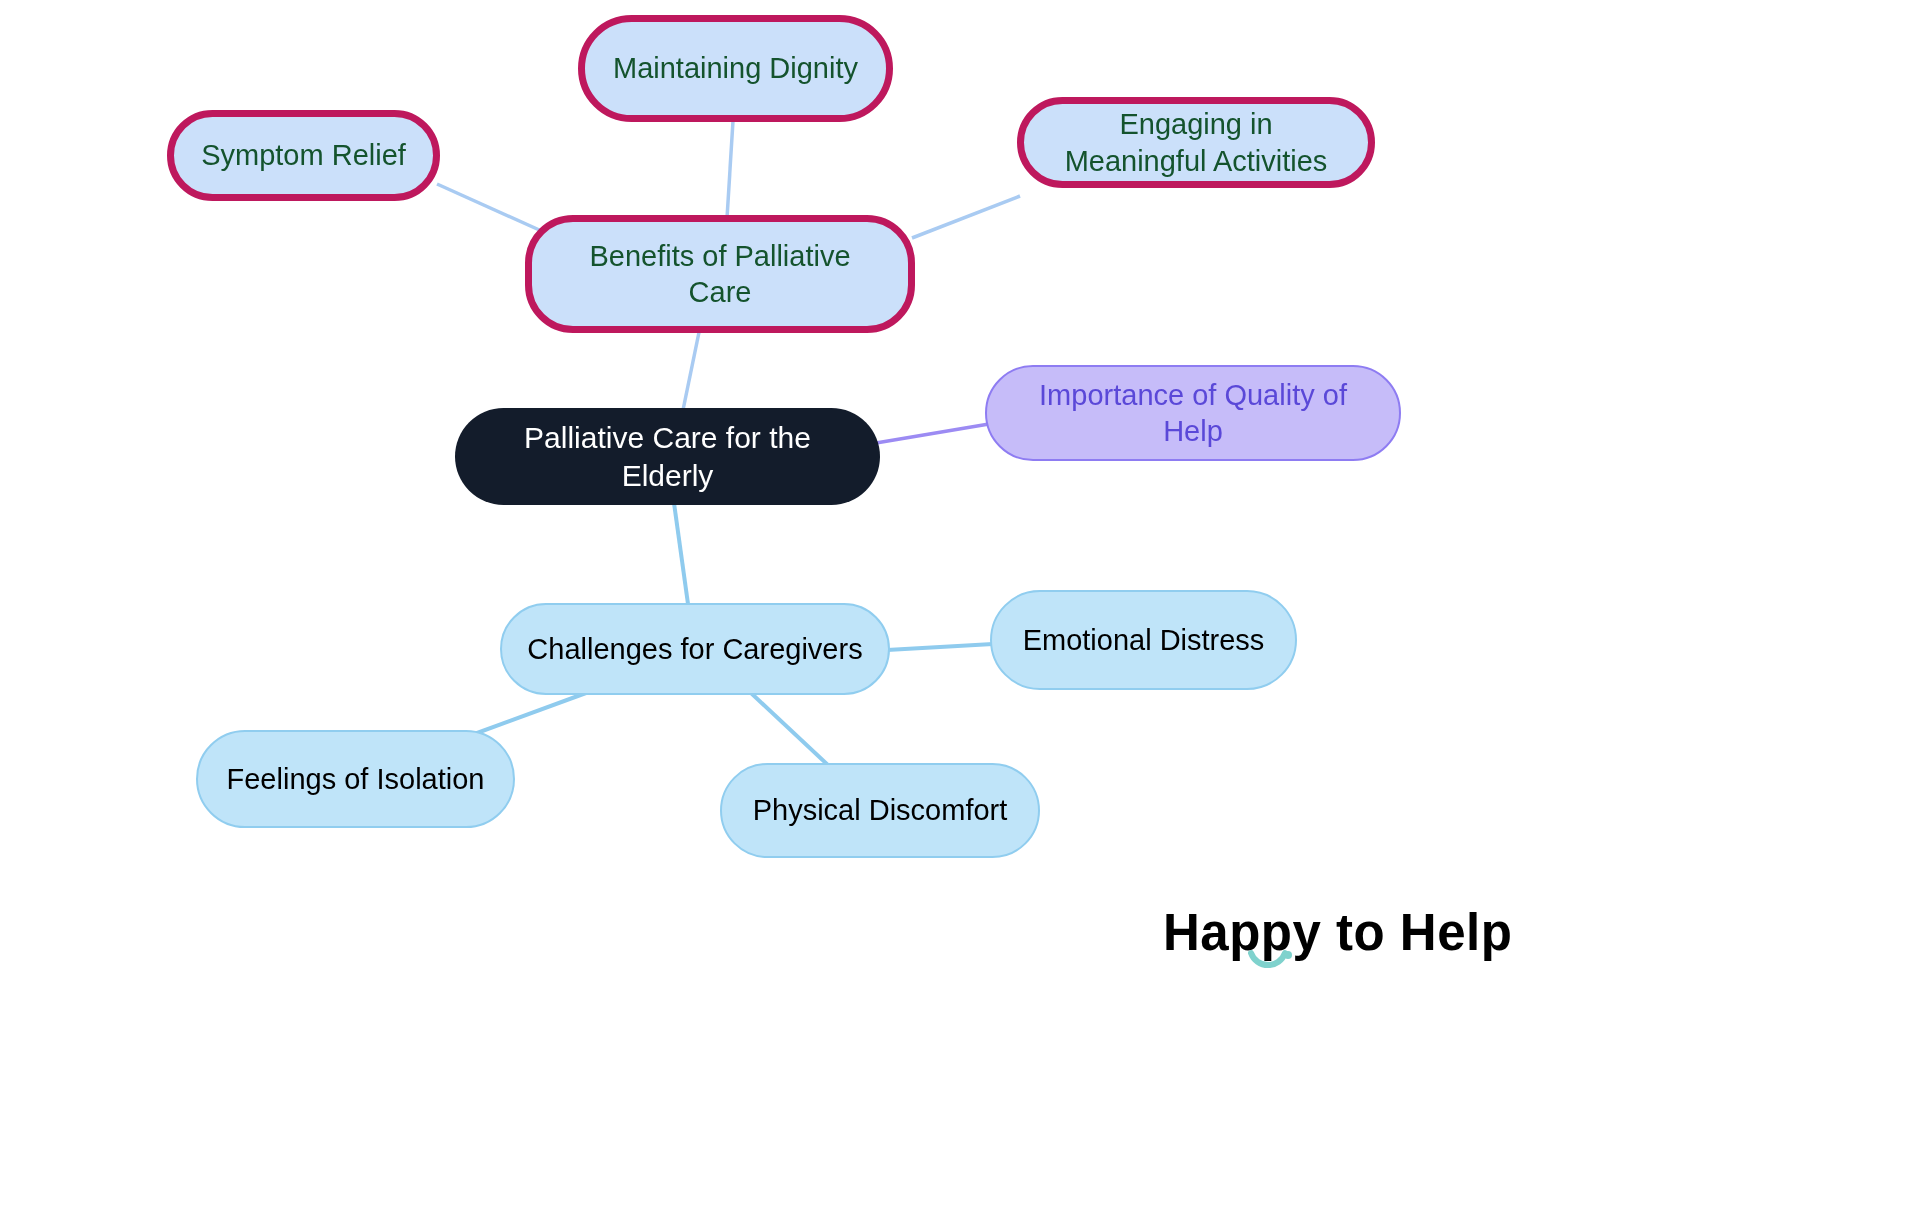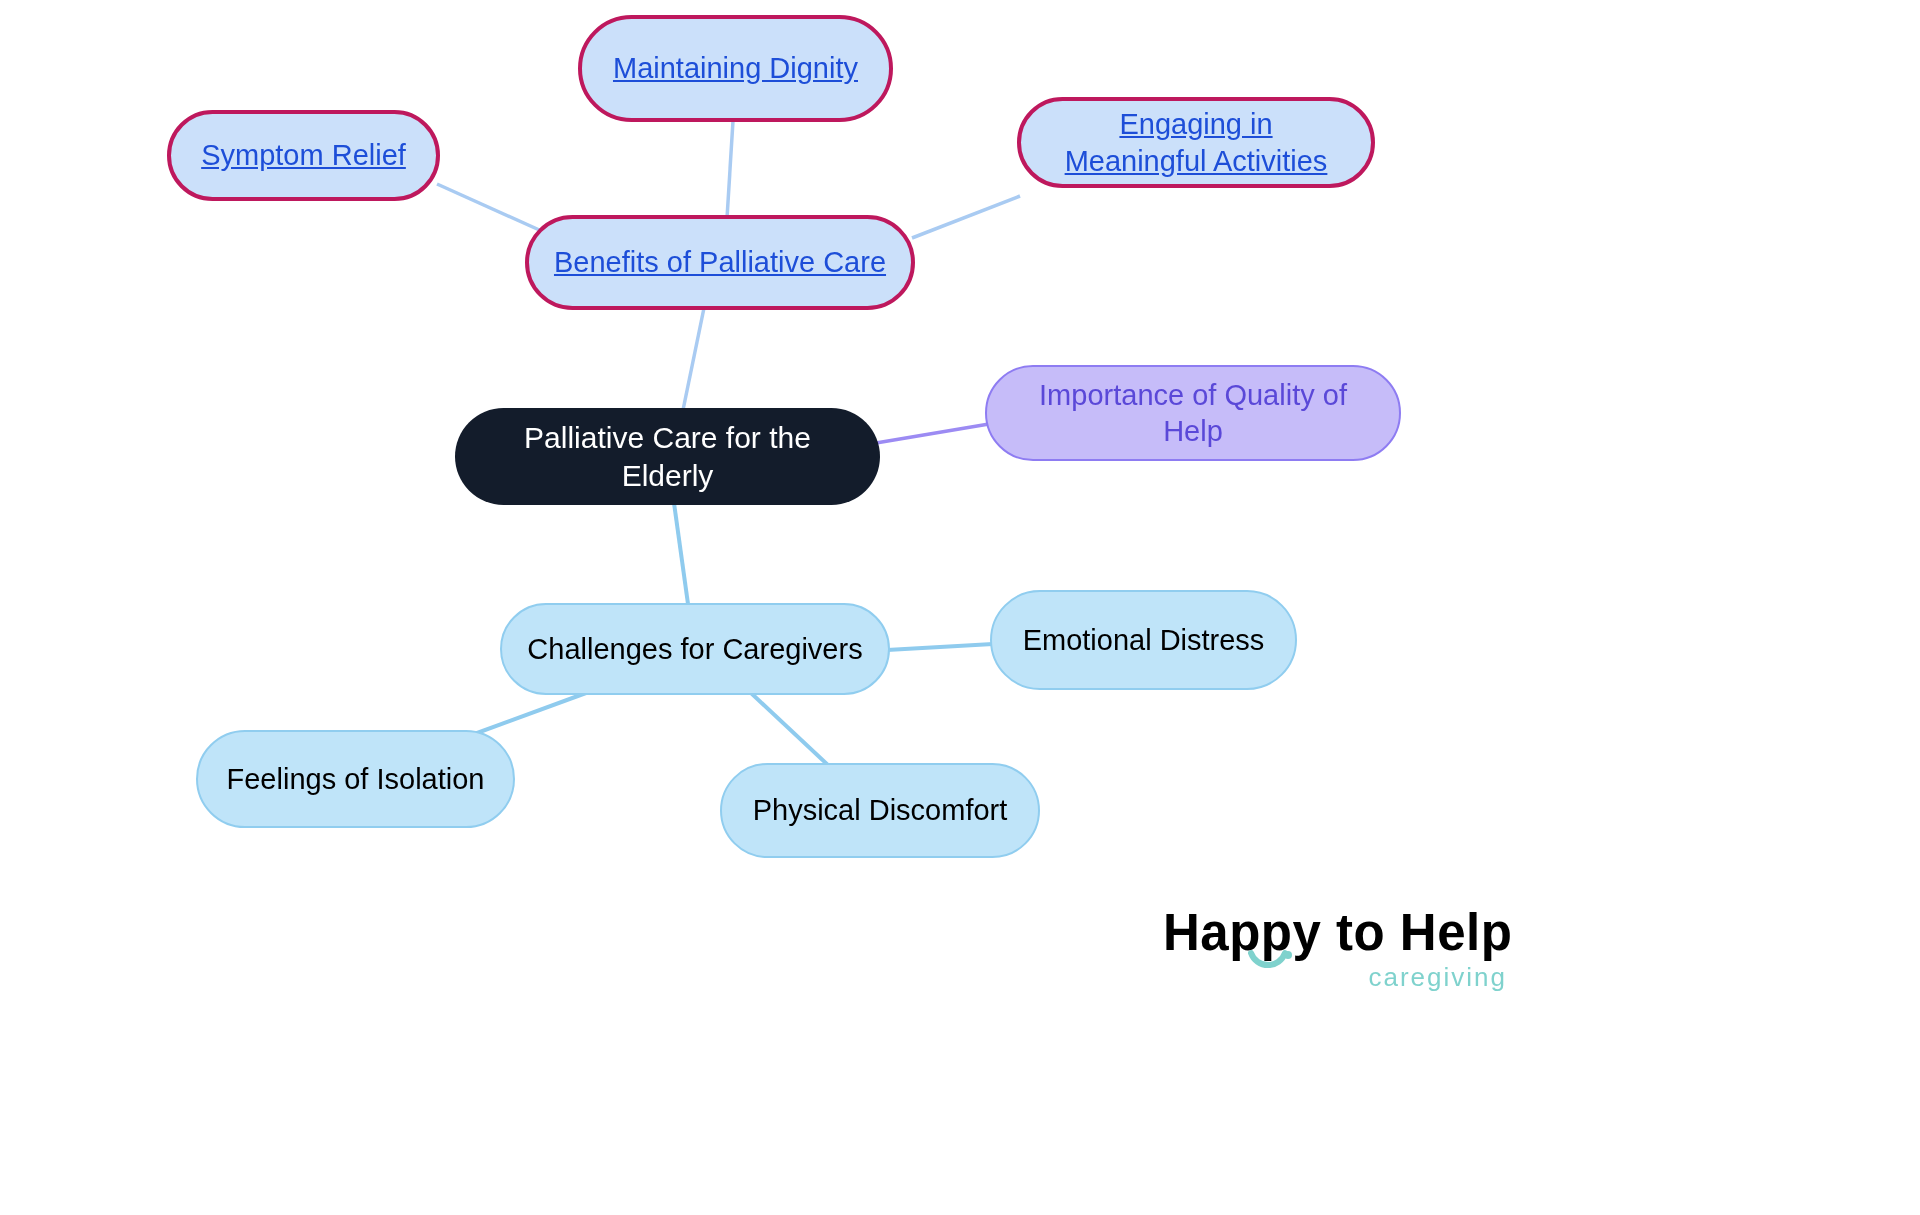--- a/index.html
+++ b/index.html
@@ -15,29 +15,29 @@
     position:absolute;
     display:flex;align-items:center;justify-content:center;
     text-align:center;
     box-sizing:border-box;
     padding:0 24px;
     font-size:29px;
     line-height:1.25;
     font-weight:500;
     border-radius:60px;
   }
-  .node--blue{background:#cbe0fa;border:4px solid #be185d;color:#1d4ed8;text-decoration:underline;}
+  .node--blue{background:#cbe0fa;border:7px solid #be185d;color:#14532d;}
   .node--cyan{background:#bfe4f9;border:2px solid #90cdef;color:#000000;}
   .node--purple{background:#c6bcf9;border:2px solid #8e7cf2;color:#5a48d8;}
   .node--dark{background:#131c2b;color:#ffffff;border:none;font-size:30px;}
 
   .n-dignity   {left:578px; top:15px;  width:315px;height:107px;border-radius:54px;}
   .n-symptom   {left:167px; top:110px; width:273px;height:91px; border-radius:46px;}
   .n-engaging  {left:1017px;top:97px;  width:358px;height:91px;border-radius:58px;}
-  .n-benefits  {left:525px; top:215px; width:390px;height:95px; border-radius:48px;}
+  .n-benefits  {left:525px; top:215px; width:390px;height:118px; border-radius:48px;}
   .n-quality   {left:985px; top:365px; width:416px;height:96px; border-radius:48px;}
   .n-center    {left:455px; top:408px; width:425px;height:97px; border-radius:49px;}
   .n-challenges{left:500px; top:603px; width:390px;height:92px; border-radius:46px;}
   .n-emotional {left:990px; top:590px; width:307px;height:100px;border-radius:50px;}
   .n-isolation {left:196px; top:730px; width:319px;height:98px; border-radius:49px;}
   .n-physical  {left:720px; top:763px; width:320px;height:95px; border-radius:48px;}
 
   .logo{position:absolute;left:1163px;top:903px;width:380px;}
   .logo-title{
     font-size:51px;font-weight:700;color:#000000;
@@ -85,16 +85,15 @@
   <div class="node node--cyan n-physical">Physical Discomfort</div>
 
   <div class="node node--cyan n-isolation">Feelings of Isolation</div>
 
   <div class="logo">
     <div class="logo-title">Happy to Help</div>
     <svg class="logo-smile" viewBox="0 0 46 30">
       <path d="M 4 4 A 18 18 0 0 0 38 4" fill="none" stroke="#7fd2cd" stroke-width="6" stroke-linecap="round"></path>
       <circle cx="41" cy="6" r="4" fill="#7fd2cd"></circle>
     </svg>
-    <div class="logo-sub">caregiving</div>
   </div>
 
 </div>
 
 </body></html>

